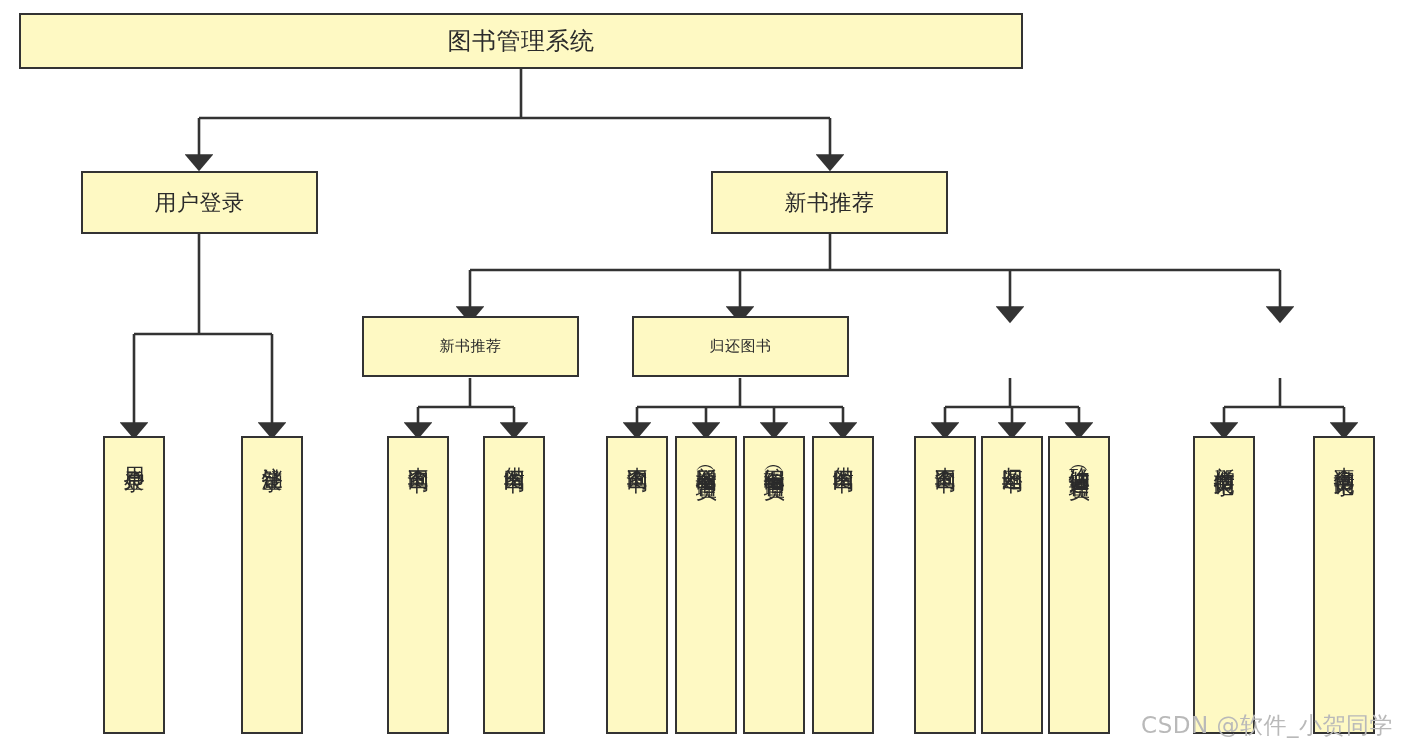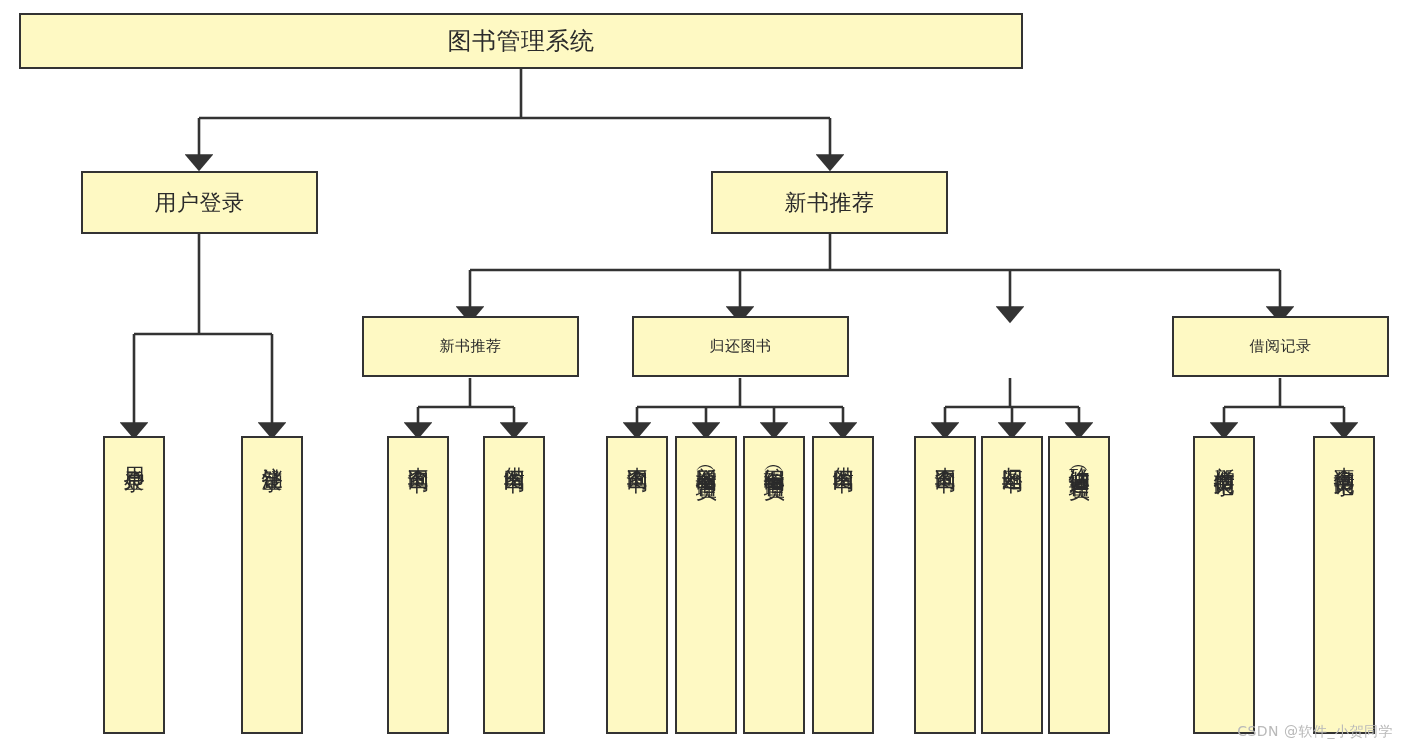--- a/index.html
+++ b/index.html
@@ -61,21 +61,21 @@
     text-orientation: upright;
     font-size: 21px;
     line-height: 1.06;
     letter-spacing: 2px;
     white-space: nowrap;
   }
   #watermark {
     position: absolute;
     right: 12px;
     bottom: 6px;
-    font-size: 14px;
+    font-size: 23px;
     color: #b9b9b9;
     z-index: 5;
     white-space: nowrap;
     letter-spacing: 0.5px;
   }
 </style>
 </head>
 <body>
 
 <div id="diagram-root">
@@ -140,23 +140,20 @@
   <div class="node node-branch" style="left:711px; top:171px; width:237px; height:63px;">
     <span class="label">新书推荐</span>
   </div>
 
   <div class="node node-section" style="left:362px; top:316px; width:217px; height:61px;">
     <span class="label">新书推荐</span>
   </div>
   <div class="node node-section" style="left:632px; top:316px; width:217px; height:61px;">
     <span class="label">归还图书</span>
   </div>
-  <div class="node node-section" style="left:1172px; top:316px; width:217px; height:61px;">
-    <span class="label">借阅记录</span>
-  </div>
 
   <div class="node node-leaf" style="left:103px; top:436px; width:62px; height:298px;">
     <span class="label">用户登录</span>
   </div>
   <div class="node node-leaf" style="left:241px; top:436px; width:62px; height:298px;">
     <span class="label">注销登录</span>
   </div>
 
   <div class="node node-leaf" style="left:387px; top:436px; width:62px; height:298px;">
     <span class="label">查询图书</span>

